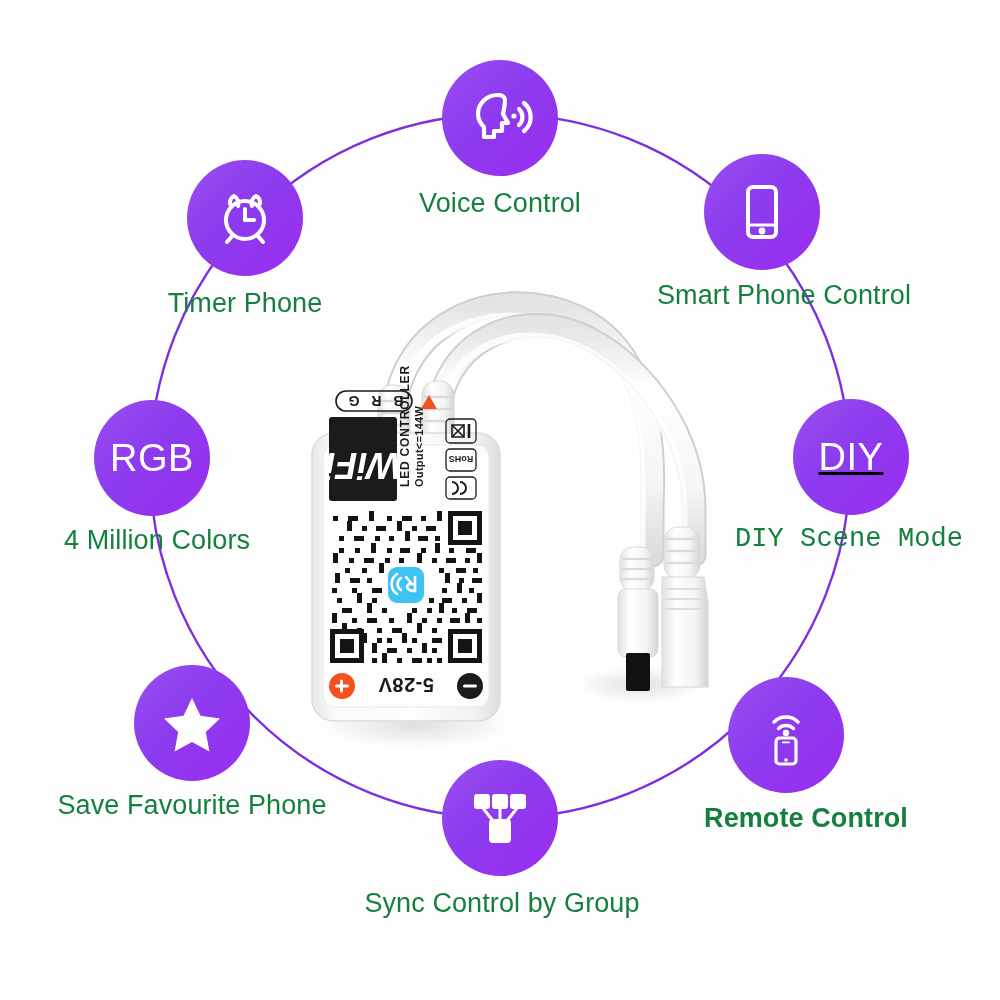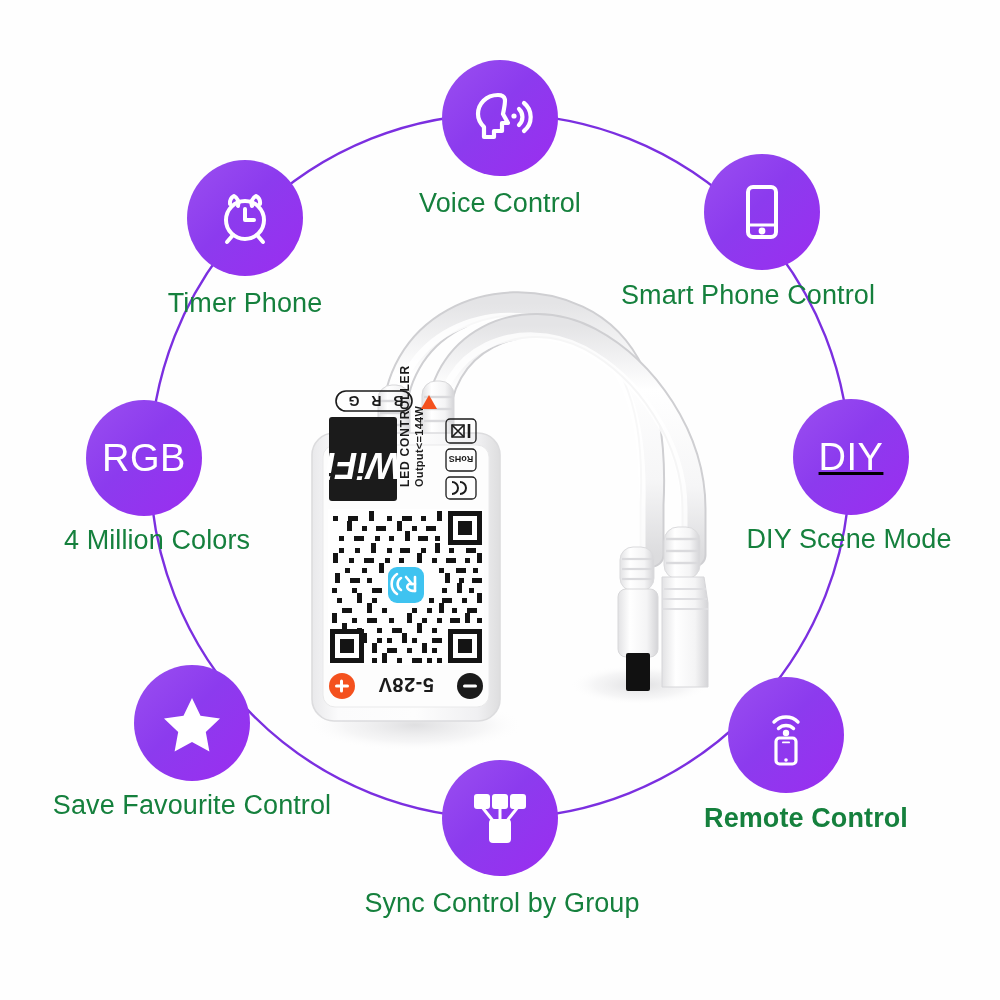--- a/index.html
+++ b/index.html
@@ -375,37 +375,37 @@
         <span>
           <svg width="66" height="66" viewBox="0 0 66 66">
       <g fill="none" stroke="#ffffff" stroke-width="4" stroke-linejoin="round">
         <rect x="19" y="8" width="28" height="50" rx="5"></rect>
         <line x1="19" y1="46" x2="47" y2="46" stroke-width="3"></line>
         <circle cx="33" cy="52" r="3.4" fill="#ffffff" stroke="none"></circle>
       </g>
     </svg>
         </span>
       </div>
-      <div class="caption" style="left: 748px; top: 280px;">Smart Phone Control</div>
-      <div class="bubble" style="width: 116px; height: 116px; left: 144px; top: 458px;">
+      <div class="caption" style="left: 784px; top: 280px;">Smart Phone Control</div>
+      <div class="bubble" style="width: 116px; height: 116px; left: 152px; top: 458px;">
         <span class="word" style="font-size: 38px;">RGB</span>
       </div>
       <div class="caption" style="left: 157px; top: 525px;">4 Million Colors</div>
       <div class="bubble" style="width: 116px; height: 116px; left: 851px; top: 457px; text-decoration: underline;">
         <span class="word" style="font-size: 38px;">DIY</span>
       </div>
-      <div class="caption" style="left: 849px; top: 524px;">DIY Scene Mode</div>
+      <div class="caption" style="left: 849px; top: 524px; font-family: Liberation Mono, monospace;">DIY Scene Mode</div>
       <div class="bubble" style="width: 116px; height: 116px; left: 192px; top: 723px;">
         <span>
           <svg width="66" height="66" viewBox="0 0 66 66">
       <path d="M 33,8 L 41.5,25.8 L 61,28.4 L 46.8,42 L 50.4,61.4 L 33,52 L 15.6,61.4 L 19.2,42 L 5,28.4 L 24.5,25.8 Z" fill="#ffffff"></path>
     </svg>
         </span>
       </div>
-      <div class="caption" style="left: 192px; top: 790px;">Save Favourite Control</div>
+      <div class="caption" style="left: 192px; top: 790px;">Save Favourite Phone</div>
       <div class="bubble" style="width: 116px; height: 116px; left: 786px; top: 735px;">
         <span>
           <svg width="66" height="66" viewBox="0 0 66 66">
       <g fill="none" stroke="#ffffff" stroke-width="3.4" stroke-linecap="round">
         <path d="M 21,20 A 17 17 0 0 1 45,20"></path>
         <path d="M 25.5,26.5 A 11 11 0 0 1 40.5,26.5"></path>
       </g>
       <circle cx="33" cy="31" r="3.2" fill="#ffffff"></circle>
       <g fill="none" stroke="#ffffff" stroke-width="3.2" stroke-linejoin="round">
         <rect x="23" y="36" width="20" height="26" rx="3.5"></rect>

